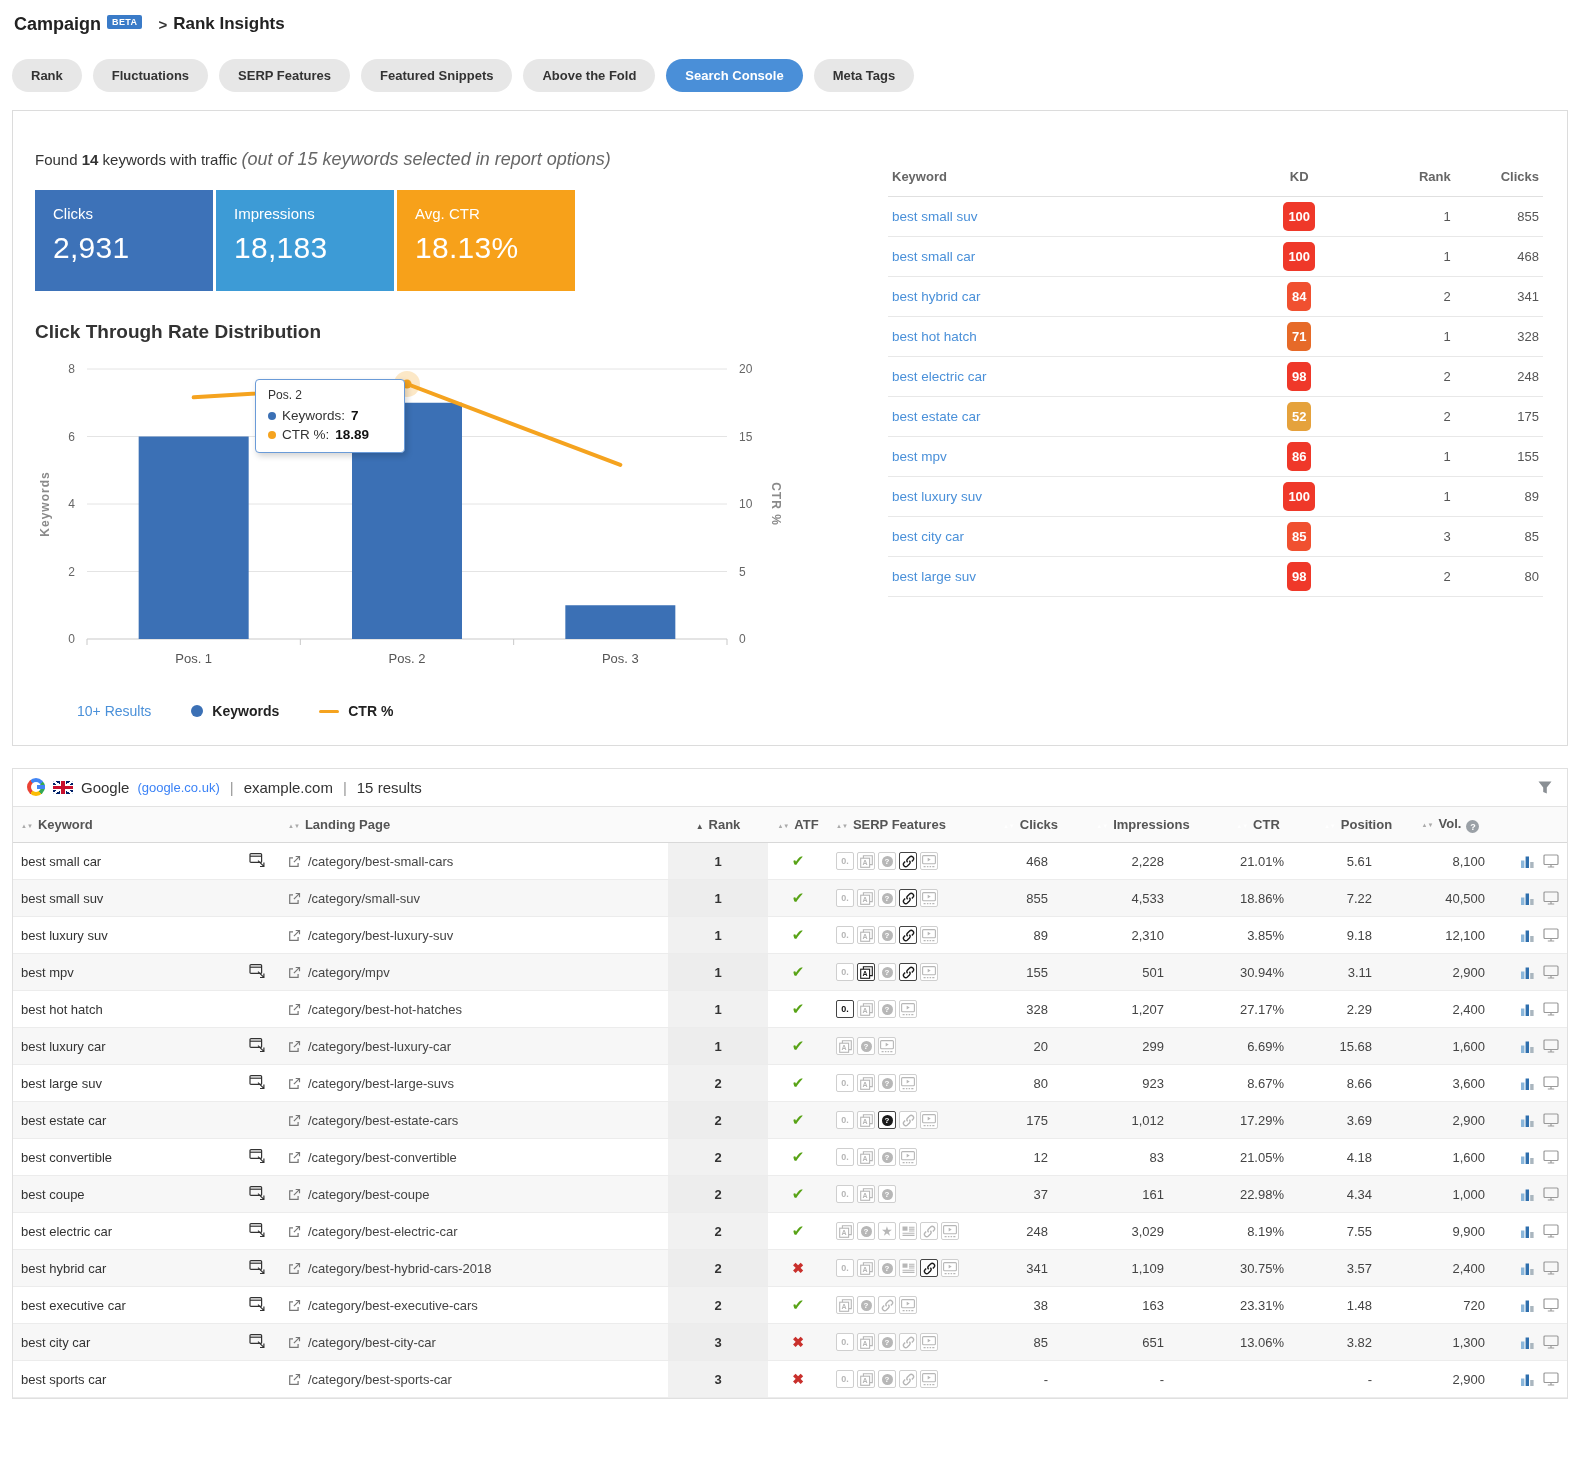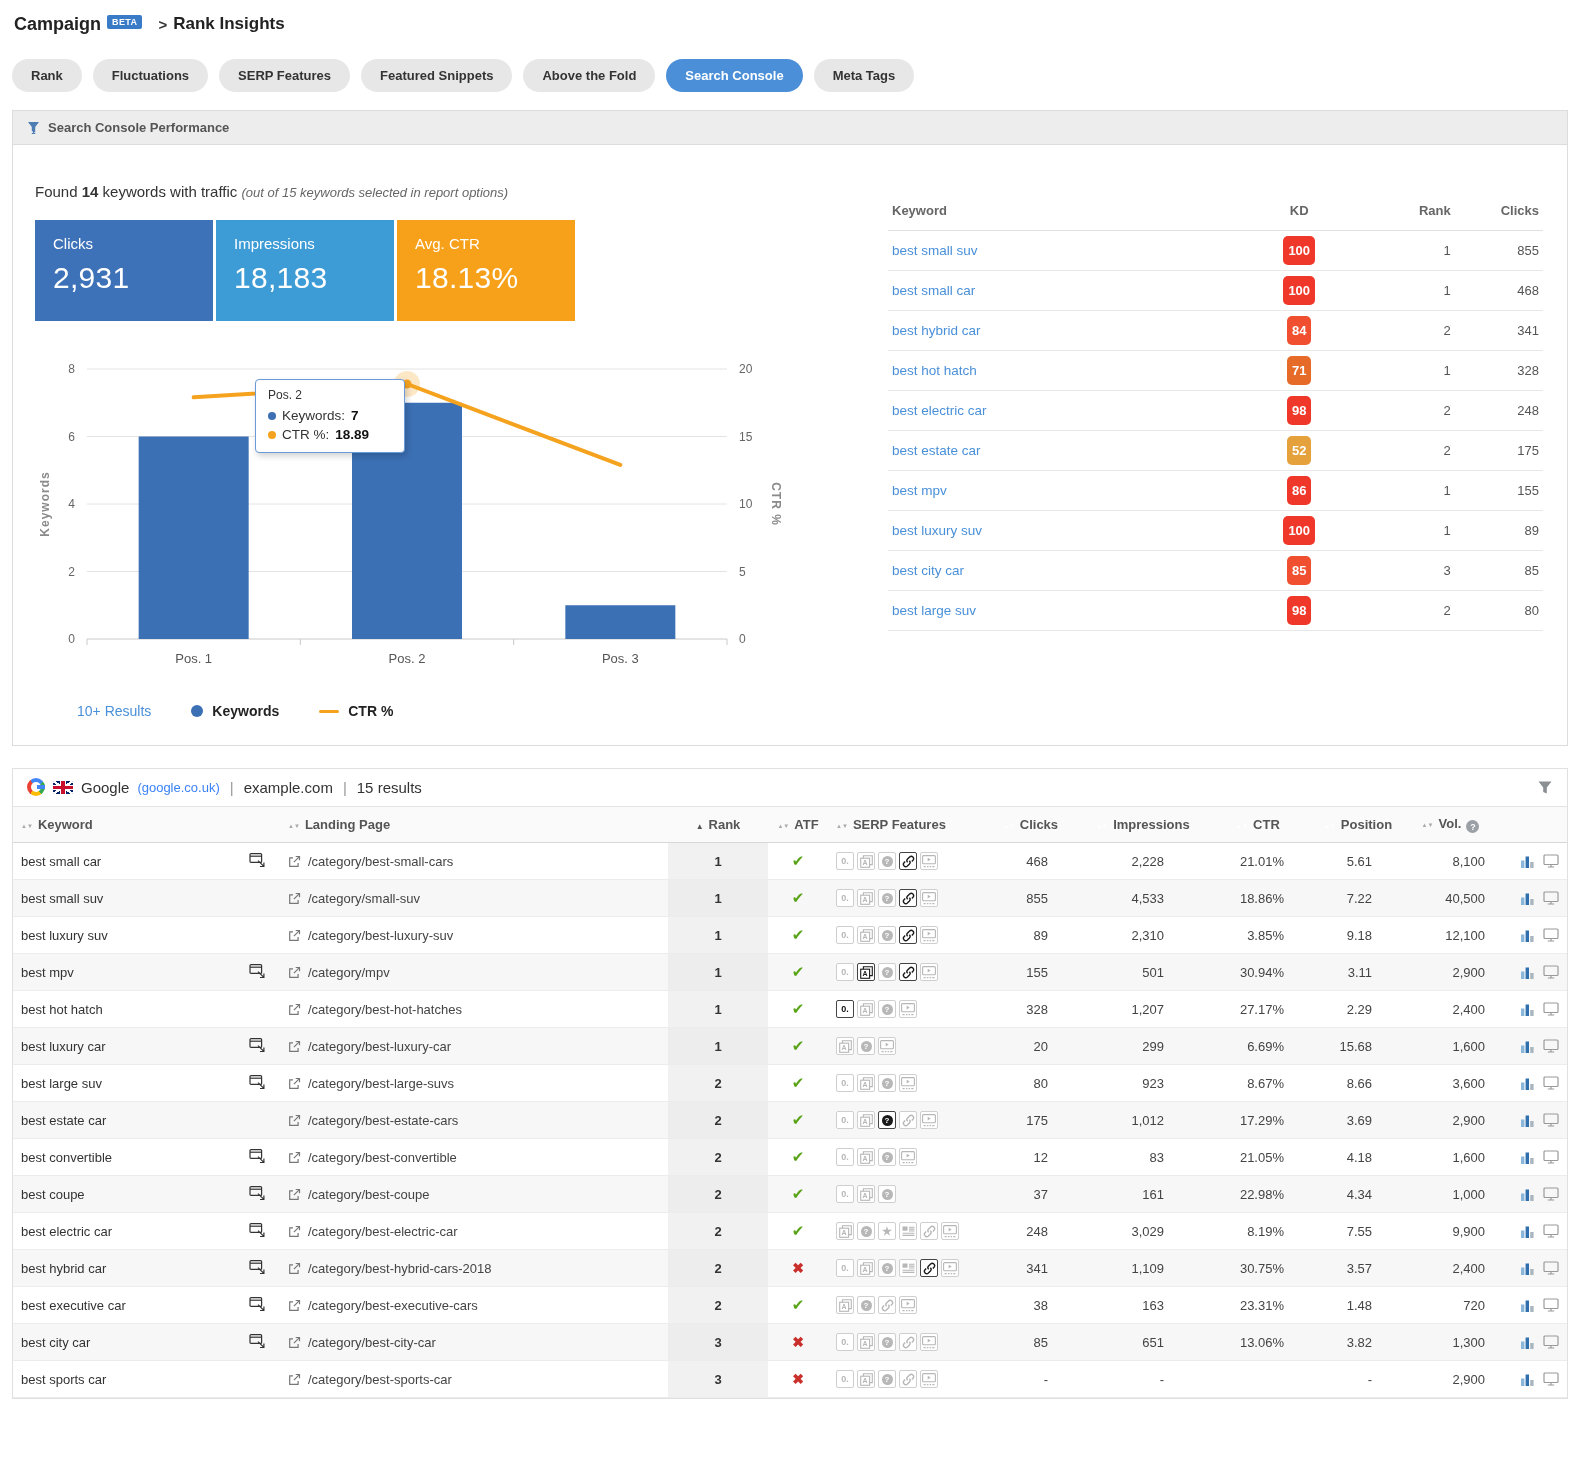--- a/index.html
+++ b/index.html
@@ -19,21 +19,21 @@
   .tab { background:#e7e7e7; border-radius:17px; padding:9px 19px; font-size:13px; font-weight:700; color:#333; cursor:pointer; white-space:nowrap; }
   .tab.active { background:#4a8fd8; color:#fff; }
 
   
   .panel { border:1px solid #dcdcdc; }
   .panel-header { background:#ededed; border-bottom:1px solid #dcdcdc; padding:9px 14px; display:flex; align-items:center; gap:8px; font-size:13px; font-weight:700; color:#555; }
   .panel-body { display:flex; gap:105px; padding:24px 22px 26px; }
   .left-col { width:748px; flex:none; }
   .found { font-size:15px; color:#333; margin:14px 0 20px; }
   .found b { font-weight:700; }
-  .found .note { font-style:italic; color:#666; font-size:13px; }
+  .found .note { font-style:italic; color:#666; font-size:18px; }
 
   .stat-cards { display:flex; gap:3px; margin-bottom:30px; }
   .stat-card { width:178px; height:101px; color:#fff; padding:15px 18px; }
   .stat-label { font-size:15px; margin-bottom:9px; }
   .stat-value { font-size:30px; letter-spacing:.3px; }
 
   .chart-title { font-size:19px; font-weight:700; color:#333; margin:2px 0 8px; }
   .chart-wrap { position:relative; width:748px; }
   .tooltip { position:absolute; left:220px; top:28px; width:150px; background:#fff; border:1px solid #6a9bd8; border-radius:4px; box-shadow:2px 3px 6px rgba(0,0,0,.18); padding:8px 12px 10px; font-size:13.5px; color:#333; }
   .tt-title { font-size:12px; margin-bottom:6px; }
@@ -121,29 +121,20 @@
       <div class="tab">Rank</div>
       <div class="tab">Fluctuations</div>
       <div class="tab">SERP Features</div>
       <div class="tab">Featured Snippets</div>
       <div class="tab">Above the Fold</div>
       <div class="tab active">Search Console</div>
       <div class="tab">Meta Tags</div>
     </div>
 
   <div class="panel">
-    <div class="panel-header">
-      <span style="display:inline-flex">
-        <svg width="13" height="14" viewBox="0 0 13 14">
-            <path d="M1 1h11L8.2 6v5.6L4.8 10V6z" fill="#4d7db3"></path>
-            <path d="M6.5 8v4M4.8 12.5h3.4" stroke="#4d7db3" stroke-width="1.2" fill="none"></path>
-          </svg>
-      </span>
-      <span>Search Console Performance</span>
-    </div>
 
     <div class="panel-body">
       <div class="left-col">
         <div class="found">
           <span>Found</span> <b>14</b>
           <span>keywords with traffic</span>
           <span class="note">(out of 15 keywords selected in report options)</span>
         </div>
 
         <div class="stat-cards" id="statCards">
@@ -154,20 +145,21 @@
             <div class="stat-card" style="background: rgb(61, 155, 214);">
               <div class="stat-label">Impressions</div>
               <div class="stat-value">18,183</div>
             </div>
             <div class="stat-card" style="background: rgb(247, 161, 26);">
               <div class="stat-label">Avg. CTR</div>
               <div class="stat-value">18.13%</div>
             </div>
           </div>
 
+        <div class="chart-title">Click Through Rate Distribution</div>
 
         <div class="chart-wrap">
           <svg id="chartSvg" class="chart" width="748" height="332" viewBox="0 0 748 332">
               <line x1="52" y1="220.5" x2="692" y2="220.5" stroke="#e4e4e4"></line>
               <line x1="52" y1="153" x2="692" y2="153" stroke="#e4e4e4"></line>
               <line x1="52" y1="85.5" x2="692" y2="85.5" stroke="#e4e4e4"></line>
               <line x1="52" y1="18" x2="692" y2="18" stroke="#e4e4e4"></line>
               <line x1="52" y1="288" x2="692" y2="288" stroke="#c9c9c9"></line>
               <line x1="52" y1="288" x2="52" y2="294" stroke="#c9c9c9"></line>
               <line x1="265.33333333333337" y1="288" x2="265.33333333333337" y2="294" stroke="#c9c9c9"></line>

